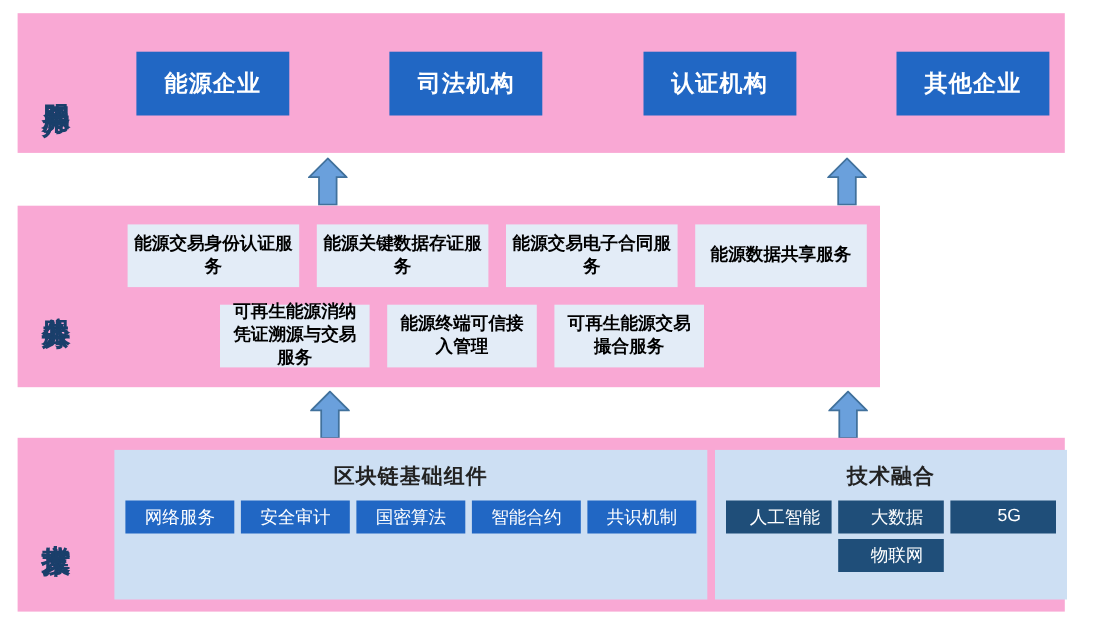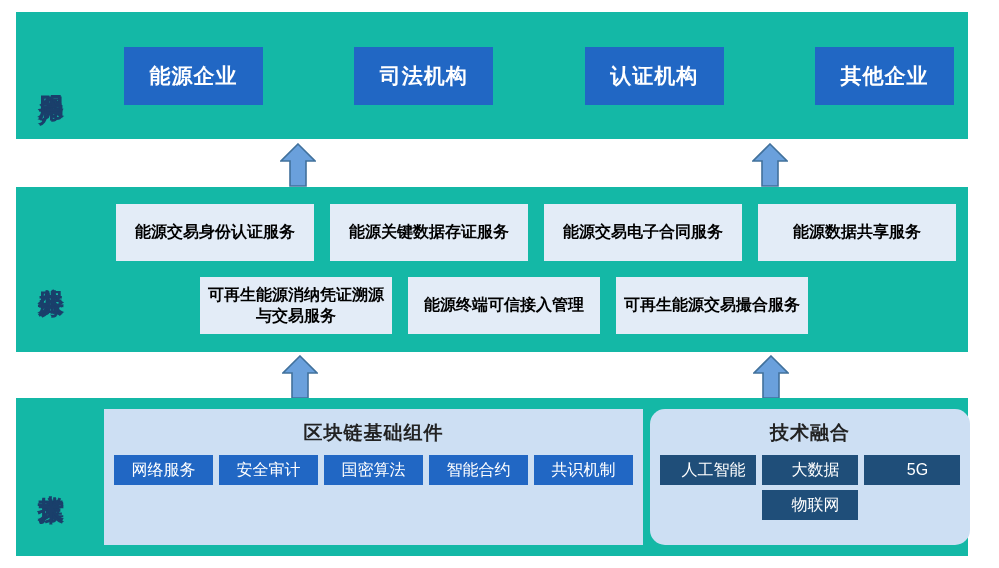--- a/index.html
+++ b/index.html
@@ -17,21 +17,21 @@
   #canvas {
     position: absolute;
     left: 0; top: 0;
     width: 999px;
     height: 568px;
   }
 
   
   .band {
     position: absolute;
-    background: #14b8a6;
+    background: #f9a8d4;
     display: flex;
     align-items: center;
   }
   .band-label {
     width: 70px;
     flex: 0 0 70px;
     align-self: stretch;
     display: flex;
     align-items: center;
     justify-content: center;
@@ -67,21 +67,21 @@
     color: #ffffff;
     font-size: 21px;
     font-weight: bold;
     display: flex;
     align-items: center;
     justify-content: center;
     letter-spacing: 1px;
   }
 
   
-  #band-services { left: 16px; top: 187px; width: 952px; height: 165px; }
+  #band-services { left: 16px; top: 187px; width: 784px; height: 165px; }
   .svc-row {
     position: absolute;
     left: 30px; right: 12px;
     display: flex;
     gap: 16px;
   }
   #svc-row-1 { top: 17px; }
   #svc-row-2 { top: 90px; left: 114px; right: 160px; }
   .svc-box {
     background: #e3ecf7;
@@ -110,21 +110,21 @@
   }
   .panel {
     background: #cddff3;
     display: flex;
     flex-direction: column;
     align-items: center;
     padding: 6px 10px 8px 10px;
     box-sizing: border-box;
   }
   #panel-blockchain { flex: 0 0 529px; }
-  #panel-fusion { flex: 1 1 auto; border-radius: 15px; }
+  #panel-fusion { flex: 1 1 auto; }
   .panel-title {
     color: #222222;
     font-size: 19px;
     font-weight: bold;
     letter-spacing: 1px;
     margin: 5px 0 9px 0;
   }
   .chip-row {
     display: flex;
     gap: 6px;

